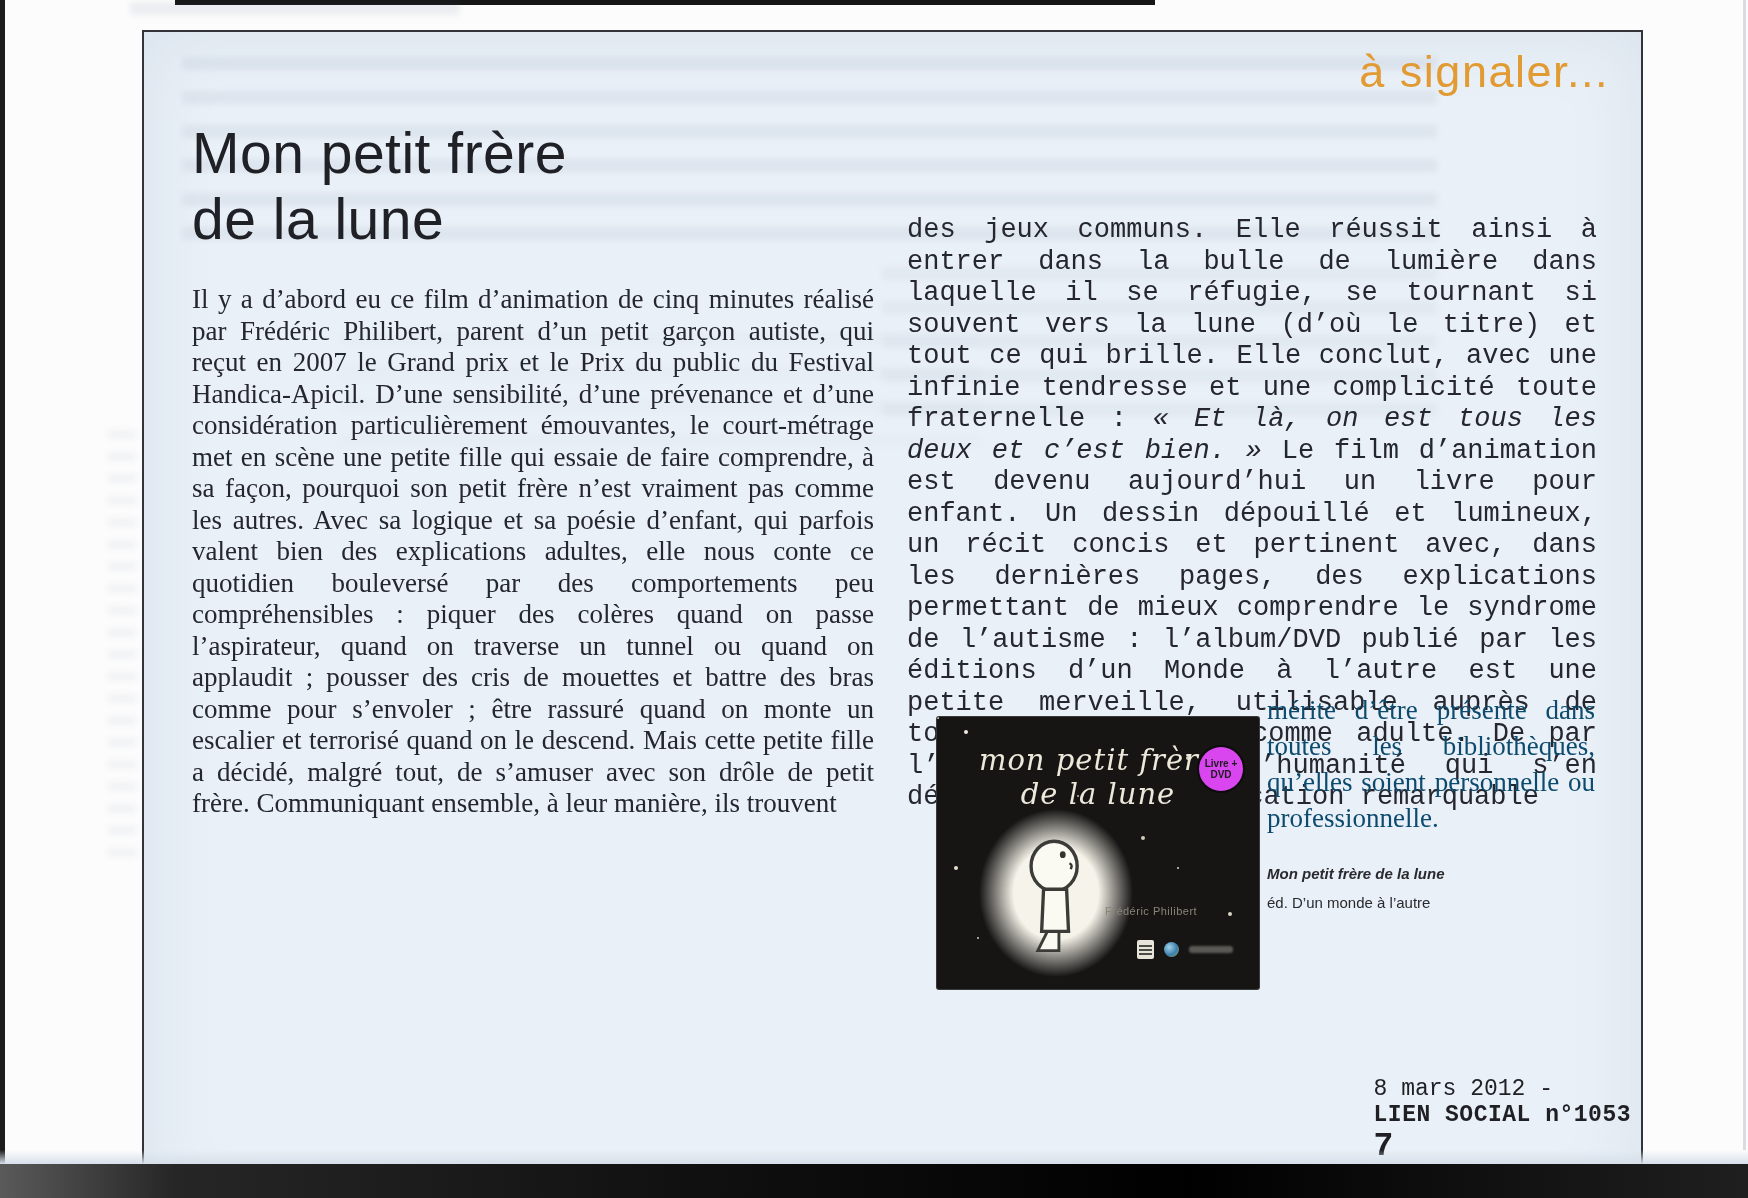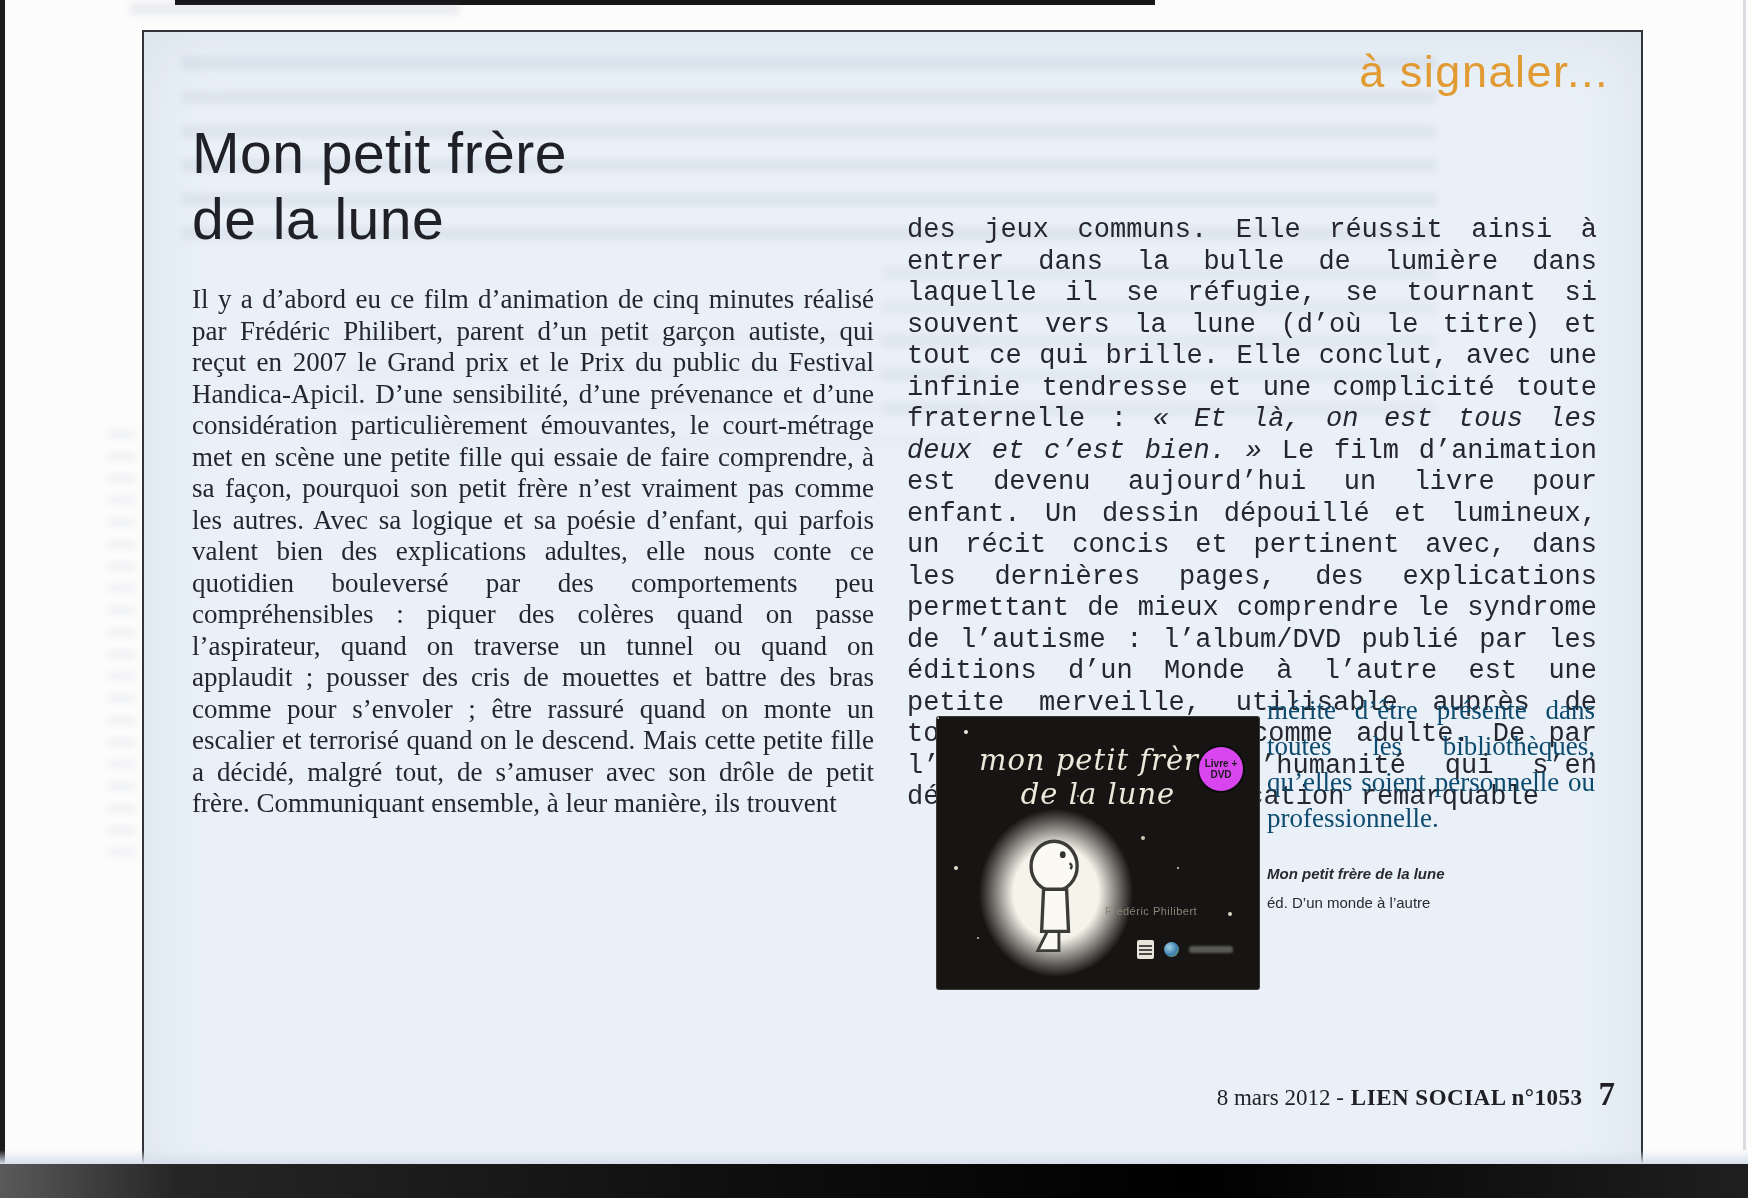--- a/index.html
+++ b/index.html
@@ -63,22 +63,22 @@
   .logo-globe{width:15px;height:15px;border-radius:50%;
               background:radial-gradient(circle at 35% 35%,#9fd3e8 0%,#3f7fae 55%,#7fae4e 100%);}
   .logo-word{width:44px;height:7px;border-radius:3px;background:#6b6b66;filter:blur(1px);opacity:.8;}
   .wrap-text{position:absolute;left:1123px;top:660px;width:328px;color:#0c4a6e;
              font-size:27px;line-height:36px;text-align:justify;}
   
   .caption{position:absolute;left:1123px;top:827px;width:330px;font-family:"Liberation Sans",sans-serif;
            color:#2a2a2e;font-size:15px;line-height:29px;}
   .caption .cap-title{font-style:italic;font-weight:bold;}
   
-  .footer{position:absolute;top:1076px;right:133px;font-family:Liberation Serif, serif;
-          color:#1f1f24;font-size:23px;display:flex;align-items:baseline;}
+  .footer{position:absolute;top:1076px;right:133px;font-family:Liberation Mono, monospace;
+          color:#1f1f24;font-size:23px;display:flex;align-items:baseline;flex-direction:column;}
   .footer .f-date{font-weight:normal;margin-right:7px;}
   .footer .f-mag{font-weight:bold;letter-spacing:.5px;}
   .footer .f-page{font-weight:bold;font-size:33px;margin-left:16px;}
 </style>
 </head>
 <body>
 
 <div id="scan">
 
   <div class="edge-left"></div>

